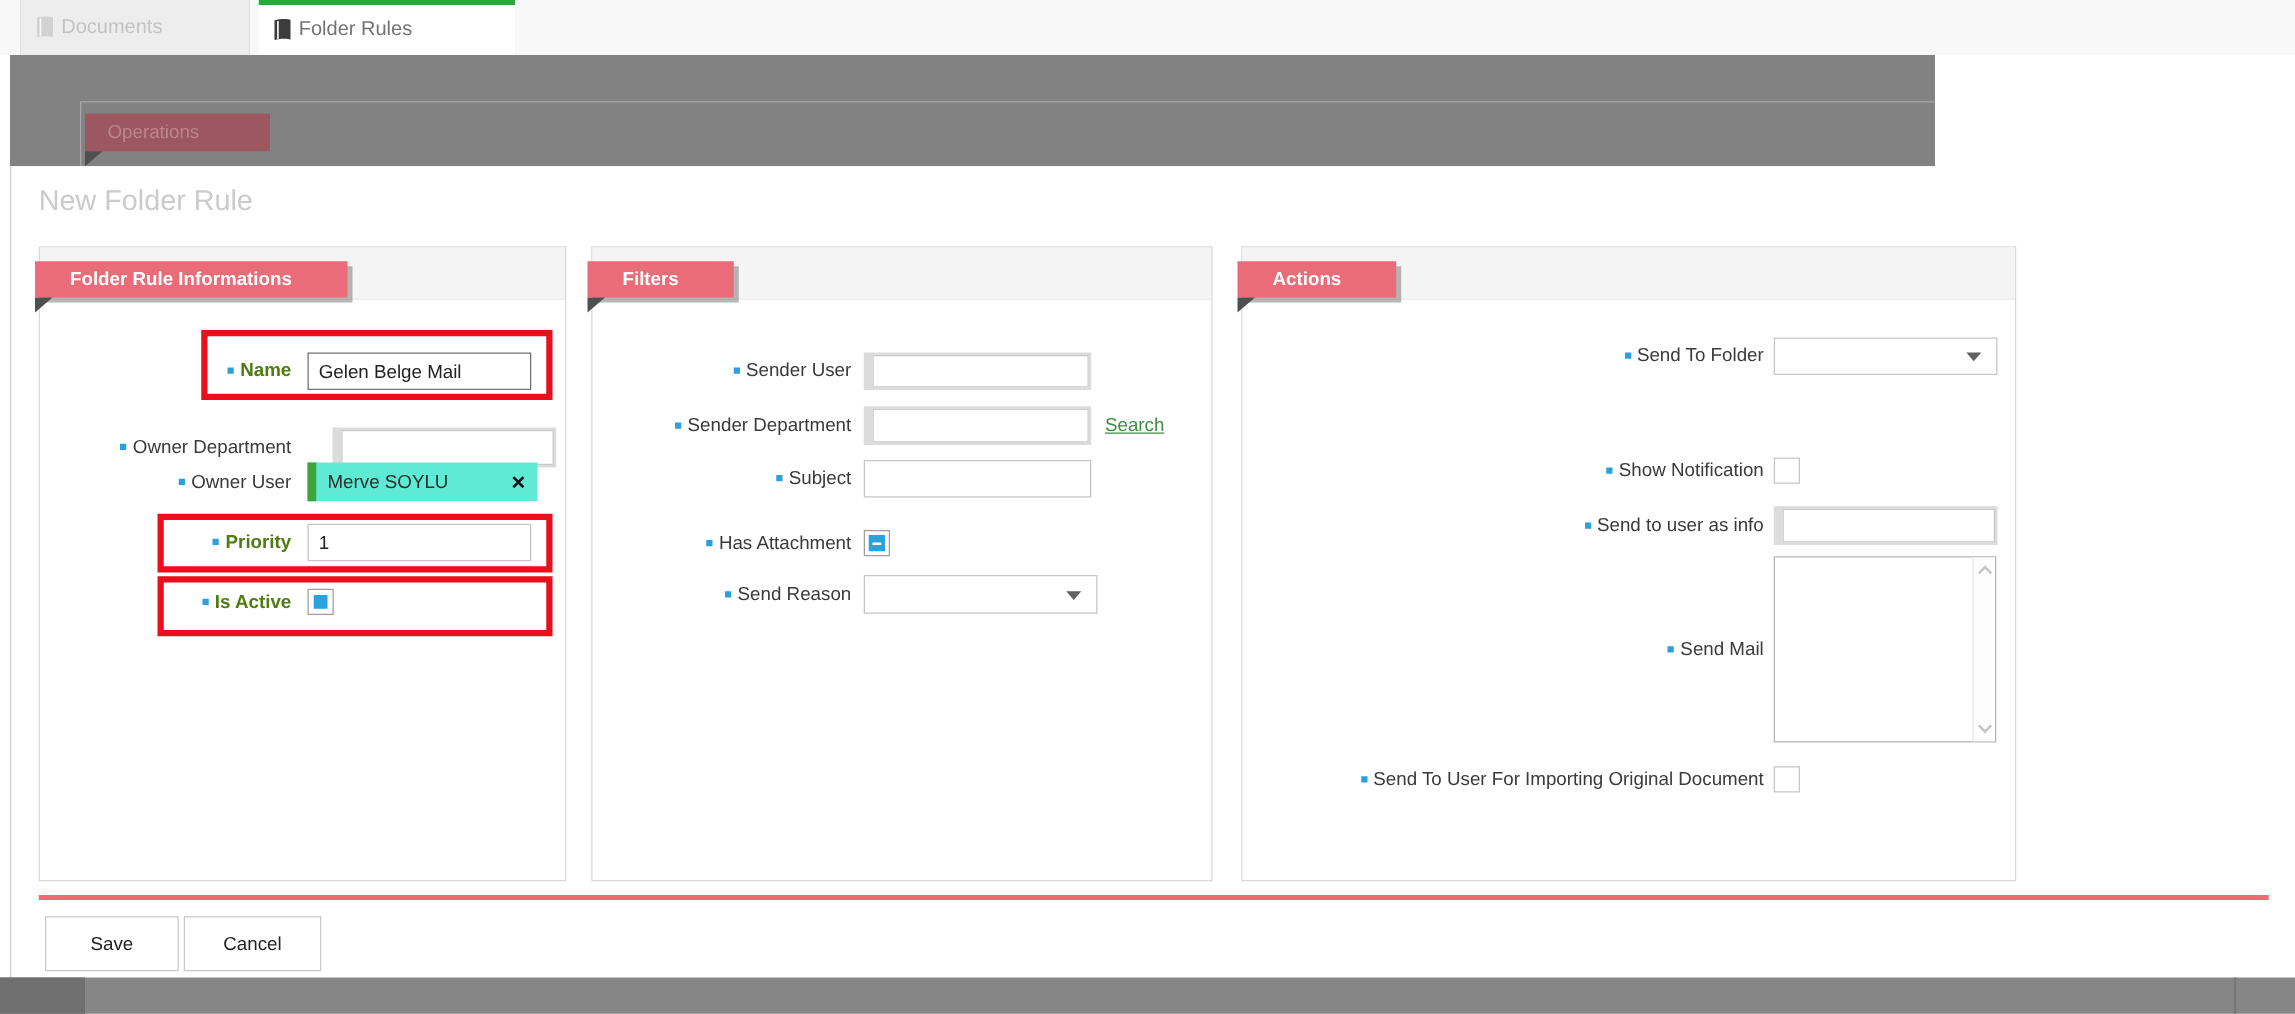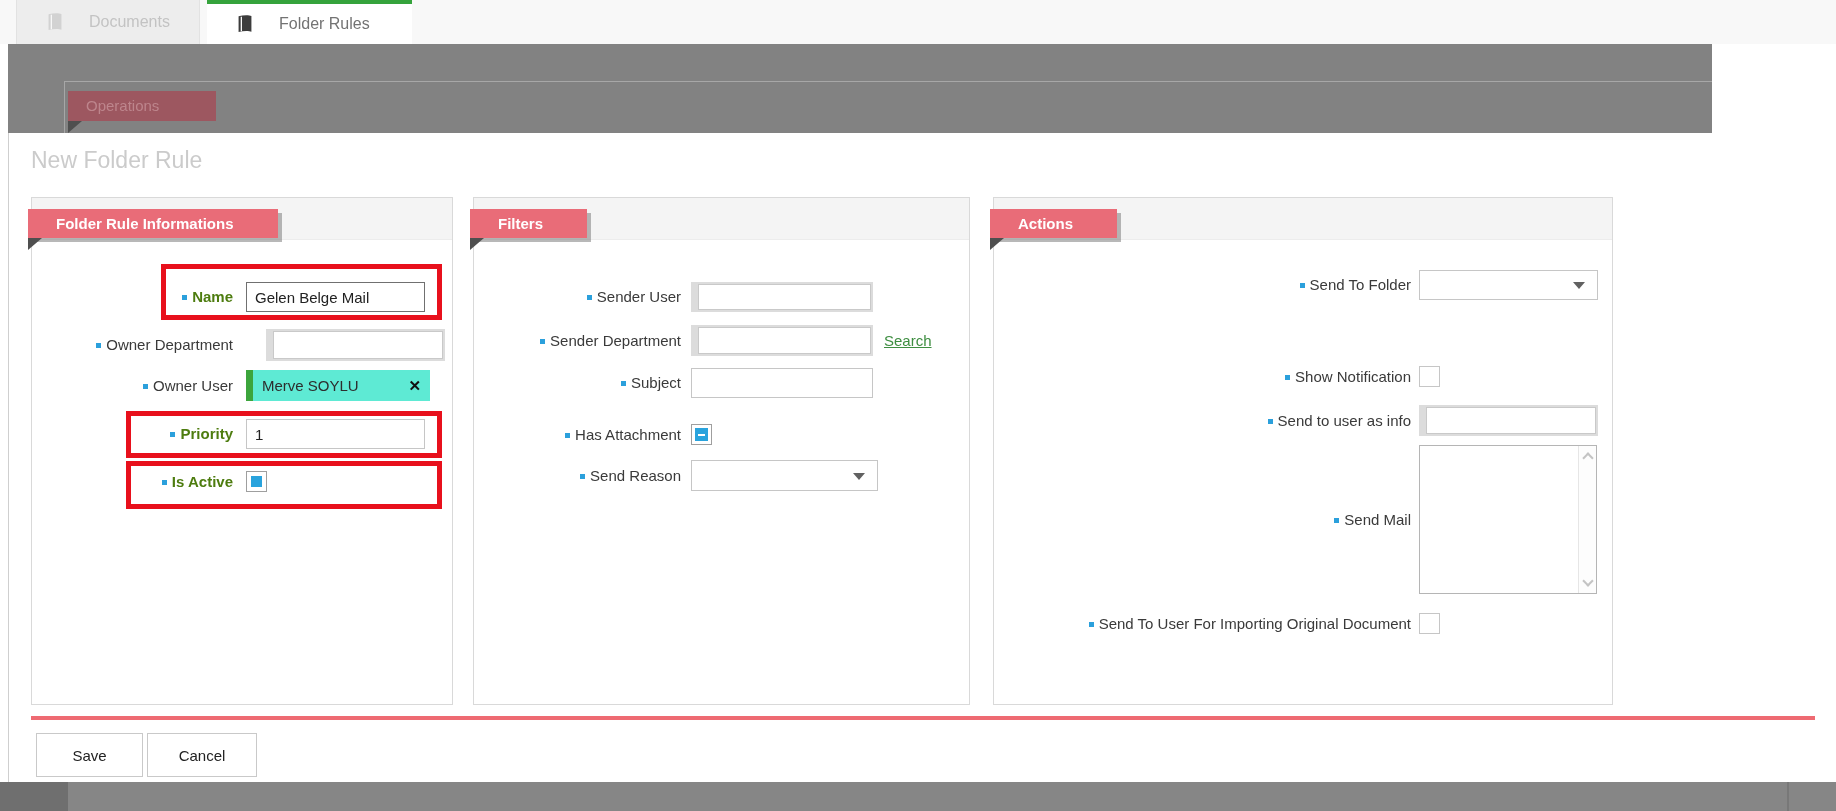--- a/index.html
+++ b/index.html
@@ -1,30 +1,30 @@
 <!DOCTYPE html>
 <html><head>
 <meta charset="utf-8">
 <style>
   * { margin:0; padding:0; box-sizing:border-box; }
   html,body { width:1836px; height:811px; overflow:hidden; background:#fff;
               font-family:"Liberation Sans", sans-serif; }
 
   
   #tabsbar { position:absolute; left:0; top:0; width:1836px; height:44px; background:#f8f8f8; }
-  .tab { position:absolute; top:0; height:44px; display:flex; align-items:center; gap:23px;
-         padding:0 27px; font-size:16px; cursor:pointer; }
+  .tab { position:absolute; top:0; height:44px; display:flex; align-items:center; gap:2px;
+         padding:0 8px; font-size:16px; cursor:pointer; }
   .tab-documents { left:16px; width:184px; background:#ededed; color:#c3c3c3;
                    border-left:1px solid #e2e2e2; border-right:1px solid #e2e2e2; }
   .tab-folderrules { left:207px; width:205px; background:#ffffff; color:#737373;
                      border-top:4px solid #35a33c; }
   .bookicon { width:22px; height:22px; display:inline-block; flex:0 0 auto; }
 
   
-  #grayband { position:absolute; left:8px; top:44px; width:1704px; height:89px;
+  #grayband { position:absolute; left:8px; top:44px; width:1540px; height:89px;
               background:#828282; overflow:hidden; }
   #band-rect { position:absolute; left:56px; top:37px; width:1726px; height:70px;
                border:1px solid rgba(255,255,255,0.30); }
   #operations-btn { position:absolute; left:60px; top:47px; width:148px; height:30px;
                     background:#9d5760; color:#bd858c; font-size:15px; line-height:30px;
                     padding-left:18px; cursor:pointer; }
   #operations-tail { position:absolute; left:60px; top:77px; width:0; height:0;
                      border-top:12px solid #4f4f4f; border-right:14px solid transparent; }
 
   
@@ -136,21 +136,21 @@
   <div class="panel" id="panel-info">
     <div class="panel-strip"></div>
     <div class="panel-header">Folder Rule Informations</div>
     <div class="panel-tail"></div>
 
     <div class="row" style="top:84px;">
       <div class="lbl bold" style="width:201px; line-height:30px;"><span class="bullet"></span><span>Name</span></div>
       <input class="inp focused" style="margin-left: 13px; width: 179px; height: 30px;" value="Gelen Belge Mail">
     </div>
 
-    <div class="row" style="top:131px;gap:20px;">
+    <div class="row" style="top:144px;gap:20px;">
       <div class="lbl" style="width:201px; line-height:32px;"><span class="bullet"></span><span>Owner Department</span></div>
       <div class="wrapinp" style="margin-left:13px; width:179px; height:32px;">
         <input class="inp" value="" style="">
       </div>
     </div>
 
     <div class="row" style="top:172px;">
       <div class="lbl" style="width:201px; line-height:31px;"><span class="bullet"></span><span>Owner User</span></div>
       <div class="token" style="margin-left:13px; width:184px; height:31px;">
         <span class="token-bar"></span>

